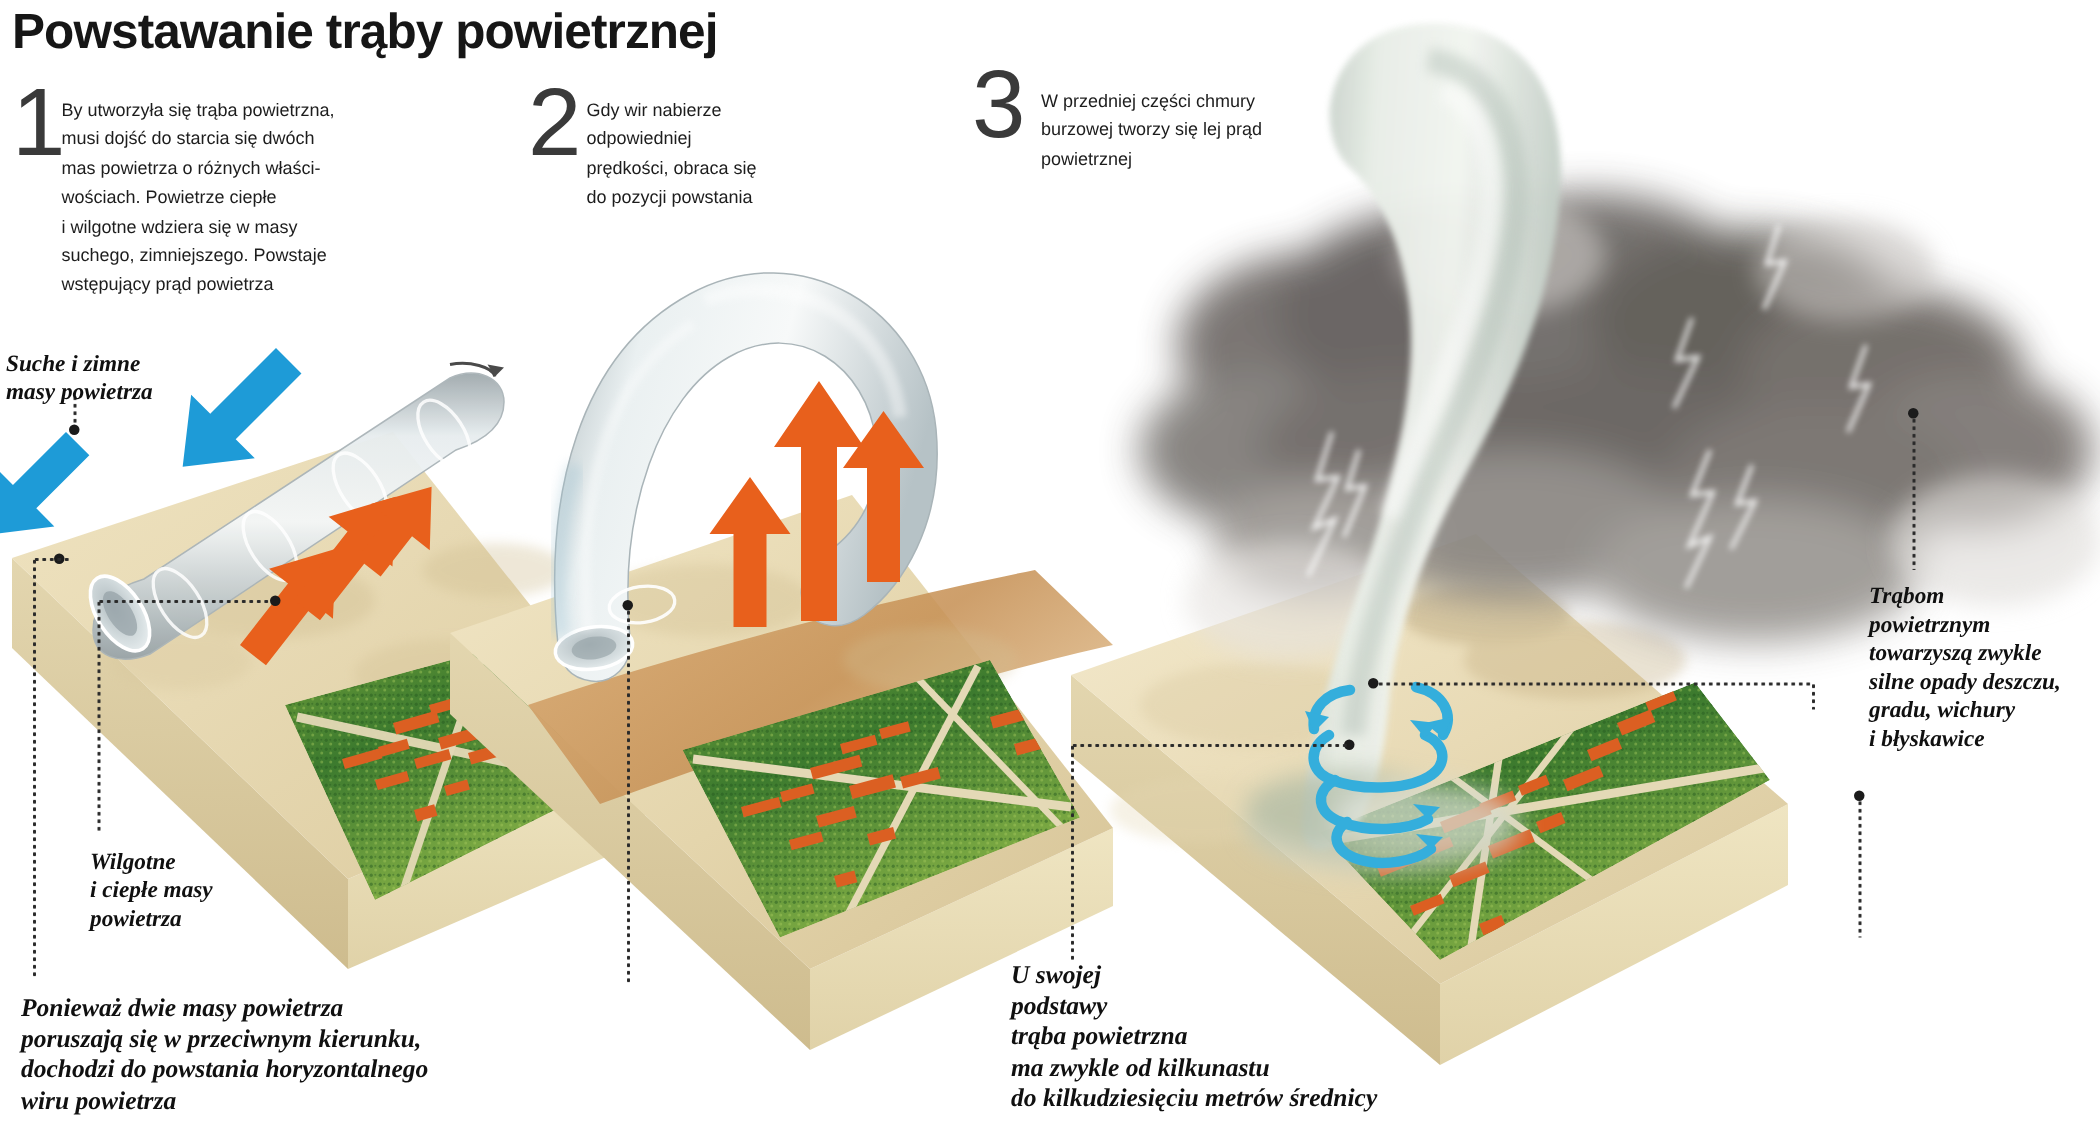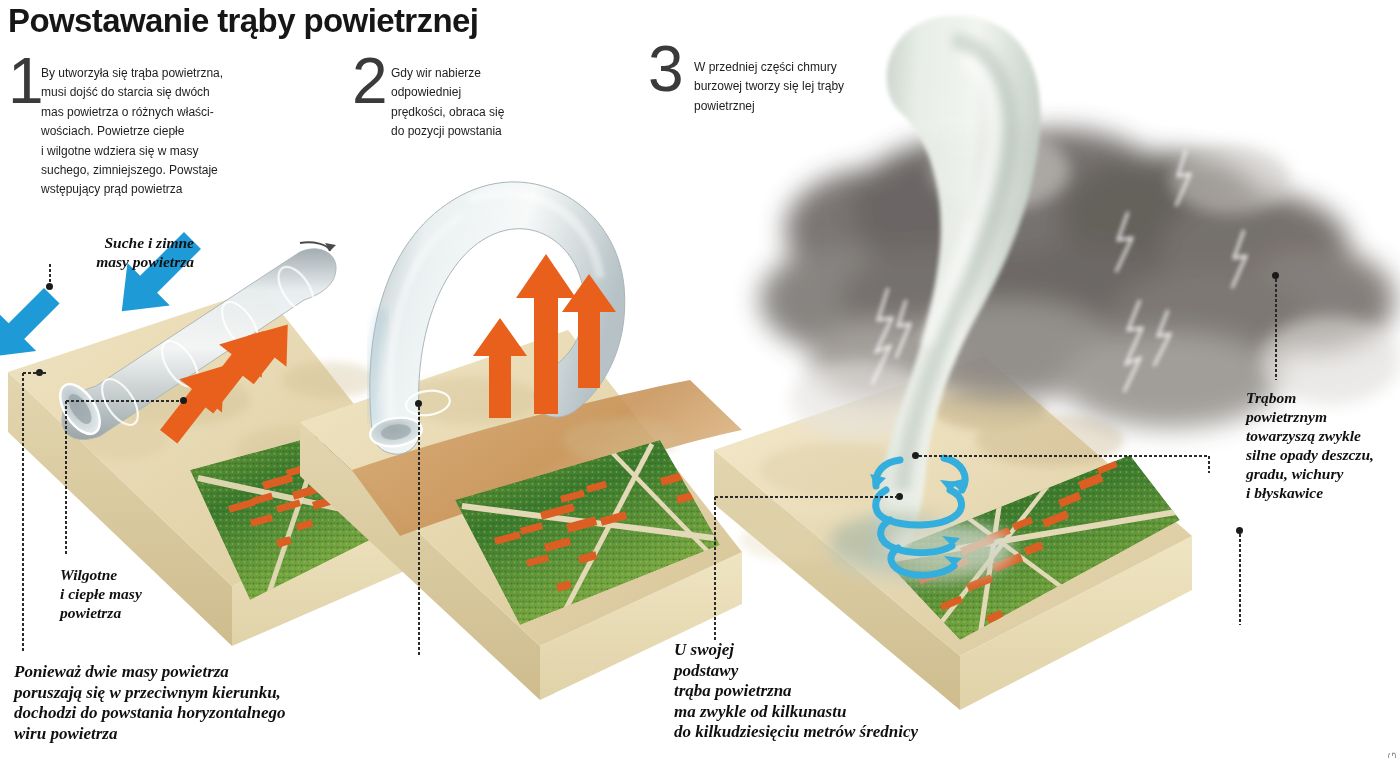--- a/index.html
+++ b/index.html
@@ -10,20 +10,21 @@
   body {
     font-family: "Liberation Sans", sans-serif;
     -webkit-font-smoothing: antialiased;
   }
   #canvas {
     position: relative;
     width: 1400px;
     height: 758px;
     background: #ffffff;
     overflow: hidden;
+    border-radius: 28px;
   }
 
   
   #title {
     position: absolute;
     left: 8px;
     top: 2px;
     font-family: "Liberation Sans", sans-serif;
     font-weight: bold;
     font-size: 33px;
@@ -481,21 +482,21 @@
     <div class="step-num">2</div>
     <div class="step-body" style="left:39px; top:12px; width:165px;">Gdy wir nabierze
 odpowiedniej
 prędkości, obraca się
 do pozycji powstania</div>
   </div>
 
   <div class="step" style="left:648px; top:40px; width:250px;">
     <div class="step-num">3</div>
     <div class="step-body" style="left:46px; top:18px; width:220px;">W przedniej części chmury
-burzowej tworzy się lej trąby
+burzowej tworzy się lej prąd
 powietrznej</div>
   </div>
 
   <div class="leader vert" style="left:49px;  top:263px; height:22px;"></div>
   <div class="dotend" style="left:46px; top:283px;"></div>
 
   <div class="dotend" style="left:36px; top:369px;"></div>
   <div class="leader" style="left:22px; top:372px; width:24px;"></div>
   <div class="leader vert" style="left:22px; top:372px; height:280px;"></div>
   <div class="leader vert" style="left:65px; top:400px; height:156px;"></div>
@@ -512,21 +513,21 @@
   <div class="dotend" style="left:912px; top:452px;"></div>
   <div class="leader" style="left:918px; top:455px; width:290px;"></div>
   <div class="leader vert" style="left:1208px; top:455px; height:18px;"></div>
 
   <div class="dotend" style="left:1272px; top:272px;"></div>
   <div class="leader vert" style="left:1275px; top:278px; height:102px;"></div>
 
   <div class="dotend" style="left:1236px; top:527px;"></div>
   <div class="leader vert" style="left:1239px; top:533px; height:92px;"></div>
 
-  <div class="annot" style="left:4px;   top:233px; width:190px;text-align:right;">Suche i zimne
+  <div class="annot" style="left:4px;   top:233px; width:190px;">Suche i zimne
 masy powietrza</div>
 
   <div class="annot" style="left:60px;  top:565px; width:160px;">Wilgotne
 i ciepłe masy
 powietrza</div>
 
   <div class="annot big" style="left:14px; top:662px; width:350px;">Ponieważ dwie masy powietrza
 poruszają się w przeciwnym kierunku,
 dochodzi do powstania horyzontalnego
 wiru powietrza</div>

